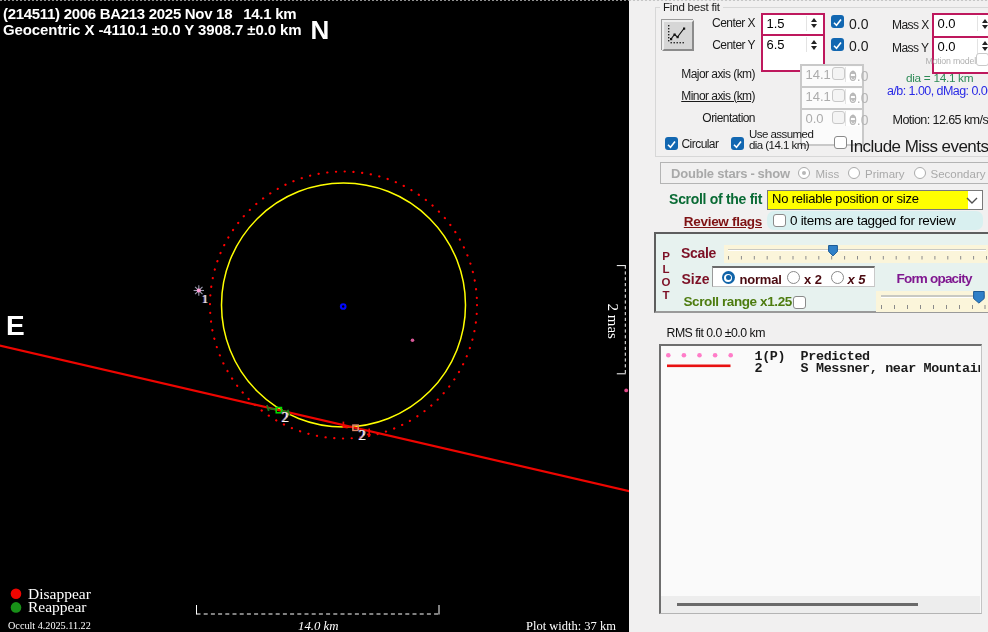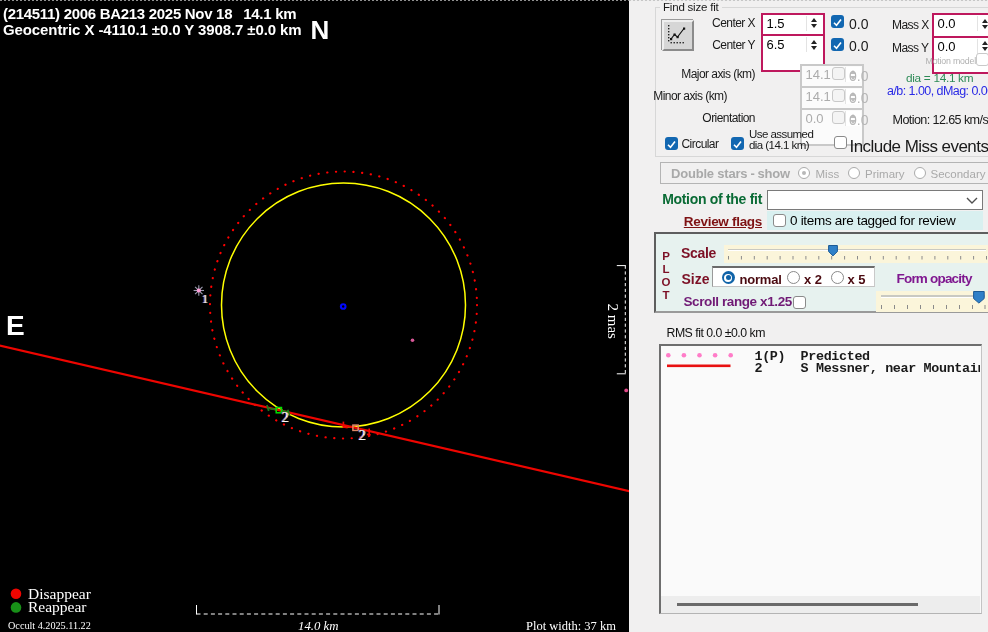--- a/index.html
+++ b/index.html
@@ -100,21 +100,21 @@
   <circle cx="16" cy="593.8" r="5.3" fill="#EE0500"></circle>
   <circle cx="16" cy="607.4" r="5.3" fill="#189018"></circle>
   <text x="28" y="598.5" font-family="'Liberation Serif',serif" font-size="15.5" fill="#FFF">Disappear</text>
   <text x="28" y="612" font-family="'Liberation Serif',serif" font-size="15.5" fill="#FFF">Reappear</text>
   <text x="8" y="628.8" font-family="'Liberation Serif',serif" font-size="10.2" fill="#FFF">Occult 4.2025.11.22</text>
 
   <line x1="0" y1="0.5" x2="629" y2="0.5" stroke="#909090" stroke-width="1" stroke-dasharray="2 2"></line>
 </svg>
 
 <div class="abs" style="left:655px;top:7px;width:333px;height:150px;border:1px solid #D7D7D7;border-right:none;box-sizing:border-box;"></div>
-<div class="abs" style="left:660px;top:1px;background:#F1F0F0;padding:0 3px;font-size:11.5px;letter-spacing:-0.2px;color:#1a1a1a;">Find size fit</div>
+<div class="abs" style="left:660px;top:1px;background:#F1F0F0;padding:0 3px;font-size:11.5px;letter-spacing:-0.2px;color:#1a1a1a;">Find best fit</div>
 
 <div class="abs" style="left:661px;top:19px;width:32px;height:31px;background:#CFCFCF;border:1px solid #9A9A9A;box-sizing:border-box;">
  <div class="abs" style="left:0;top:0;width:28px;height:27px;border-top:2px solid #EFEFEF;border-left:2px solid #EFEFEF;border-right:2px solid #8B8B8B;border-bottom:2px solid #8B8B8B;background:#D6D6D6;">
   <svg width="26" height="25" viewBox="0 0 26 25">
    <g fill="#222">
     <rect x="4" y="3" width="1.4" height="1.4"></rect>
           <rect x="4" y="6" width="1.4" height="1.4"></rect>
           <rect x="4" y="9" width="1.4" height="1.4"></rect>
           <rect x="4" y="12" width="1.4" height="1.4"></rect>
           <rect x="4" y="15" width="1.4" height="1.4"></rect>
@@ -132,21 +132,21 @@
           <rect x="12.5" y="14" width="2.2" height="2.2"></rect>
           <rect x="19" y="5.5" width="2.2" height="2.2"></rect>
         </g>
   </svg>
  </div>
 </div>
 
 <div class="lab labr" style="left:660px;top:15.5px;width:95px;">Center X</div>
 <div class="lab labr" style="left:660px;top:38px;width:95px;">Center Y</div>
 <div class="lab labr" style="left:660px;top:66.5px;width:95px;">Major axis (km)</div>
-<div class="lab labr" style="left:632px;top:88.5px;width:95px;">Minor axis (km)</div>
+<div class="lab labr" style="left:660px;top:88.5px;width:95px;text-decoration:underline;">Minor axis (km)</div>
 <div class="lab labr" style="left:660px;top:110.5px;width:95px;">Orientation</div>
 <div class="lab" style="left:892px;top:18px;">Mass X</div>
 <div class="lab" style="left:892px;top:40.5px;">Mass Y</div>
 
 <div class="spin" style="left:760.5px;top:12.5px;">1.5<span class="arrs">
       <span class="up"></span>
       <span class="dn"></span>
     </span></div>
 <div class="spin" style="left:760.5px;top:34px;">6.5<span class="arrs">
       <span class="up"></span>
@@ -210,29 +210,30 @@
 <div class="abs grey" style="left:671px;top:166px;font-size:13px;font-weight:bold;letter-spacing:-0.2px;">Double stars - show</div>
 <div class="rad" style="left:798px;top:167px;">
     <div class="abs" style="left:3px;top:3px;width:4px;height:4px;border-radius:50%;background:#B8B8B8;"></div>
   </div>
 <div class="abs grey" style="left:815.5px;top:168px;font-size:11.5px;">Miss</div>
 <div class="rad" style="left:847.5px;top:167px;"></div>
 <div class="abs grey" style="left:865px;top:168px;font-size:11.5px;">Primary</div>
 <div class="rad" style="left:913.5px;top:167px;"></div>
 <div class="abs grey" style="left:930.5px;top:168px;font-size:11.5px;">Secondary</div>
 
-<div class="abs labr" style="left:655px;top:191px;width:107px;font-size:14px;font-weight:bold;color:#0A6B35;letter-spacing:-0.3px;">Motion of the fit</div>
+<div class="abs labr" style="left:655px;top:191px;width:107px;font-size:14px;font-weight:bold;color:#0A6B35;letter-spacing:-0.3px;">Scroll of the fit</div>
 <div class="abs" style="left:767px;top:189.5px;width:216px;height:20px;border:1px solid #7A7A7A;background:#fff;box-sizing:border-box;">
+  <div class="abs" style="left:0;top:0;width:200px;height:18px;background:#FFFF00;font-size:13px;color:#000;padding:0.5px 0 0 4px;box-sizing:border-box;letter-spacing:-0.2px;">No reliable position or size</div>
   <svg class="abs" style="right:3px;top:5px;" width="14" height="9">
       <polyline points="2,2 7,7 12,2" fill="none" stroke="#505050" stroke-width="1.4"></polyline>
     </svg>
 </div>
 
 <div class="abs labr" style="left:655px;top:213.5px;width:107px;font-size:13.5px;font-weight:bold;color:#7E1113;letter-spacing:-0.3px;text-decoration:underline;">Review flags</div>
-<div class="abs" style="left:767px;top:211px;width:216px;height:19px;background:#D9F0F0;">
+<div class="abs" style="left:767px;top:211px;width:216px;height:19px;background:#D9F0F0;border-radius:7px;">
   <div class="cb cbu" style="left:6px;top:3px;"></div>
   <div class="abs" style="left:23px;top:1.5px;font-size:13.5px;color:#000;letter-spacing:-0.3px;">0 items are tagged for review</div>
 </div>
 
 <div class="abs" style="left:653.5px;top:231.5px;width:334.5px;height:81.5px;background:#E7F2EF;border-top:2px solid #5E5E5E;border-left:2px solid #5E5E5E;border-bottom:2px solid #9A9A9A;box-sizing:border-box;"></div>
 <div class="abs" style="left:661px;top:249.5px;font-size:11.5px;font-weight:bold;color:#7C1025;line-height:13px;text-align:center;width:10px;">P<br>L<br>O<br>T</div>
 <div class="abs" style="left:681px;top:245px;font-size:14px;font-weight:bold;color:#7C1025;letter-spacing:-0.3px;">Scale</div>
 
 <div class="abs" style="left:724px;top:244.5px;width:264px;height:18.5px;background:#FBF5DA;">
   <div class="abs" style="left:4px;top:4px;width:258px;height:1.5px;background:#C9C9C2;border-bottom:1px solid #FFF;"></div>
@@ -267,24 +268,24 @@
 
 <div class="abs" style="left:711.5px;top:266px;width:163px;height:21px;background:#fff;border-top:2px solid #6A6A6A;border-left:1px solid #9A9A9A;border-right:1px solid #C9C9C9;border-bottom:1px solid #C4C4C4;box-sizing:border-box;">
   <div class="abs" style="left:9px;top:3px;width:13px;height:13px;border-radius:50%;background:#0F63A8;">
       <div class="abs" style="left:2.5px;top:2.5px;width:8px;height:8px;border-radius:50%;background:#fff;"></div>
       <div class="abs" style="left:4px;top:4px;width:5px;height:5px;border-radius:50%;background:#0F63A8;"></div>
     </div>
   <div class="abs" style="left:27px;top:3.5px;font-size:13px;font-weight:bold;color:#4A0A10;letter-spacing:-0.2px;">normal</div>
   <div class="rad" style="left:74.5px;top:3px;width:13px;height:13px;border-color:#8A8A8A;"></div>
   <div class="abs" style="left:91.5px;top:3.5px;font-size:13px;font-weight:bold;color:#4A0A10;">x 2</div>
   <div class="rad" style="left:118px;top:3px;width:13px;height:13px;border-color:#8A8A8A;"></div>
-  <div class="abs" style="left:135px;top:3.5px;font-size:13px;font-weight:bold;color:#4A0A10;">x 5</div>
+  <div class="abs" style="left:135px;top:3.5px;font-size:13px;font-weight:bold;color:#4A0A10;font-style:italic;">x 5</div>
 </div>
 <div class="abs" style="left:896.5px;top:270.8px;font-size:13.5px;font-weight:bold;color:#801890;letter-spacing:-0.8px;">Form opacity</div>
-<div class="abs" style="left:683.5px;top:294px;font-size:13.5px;font-weight:bold;color:#701a75;letter-spacing:-0.4px;">Scroll range x1.25</div>
+<div class="abs" style="left:683.5px;top:294px;font-size:13.5px;font-weight:bold;color:#4d7c0f;letter-spacing:-0.4px;">Scroll range x1.25</div>
 <div class="cb cbu" style="left:792.5px;top:296px;"></div>
 
 <div class="abs" style="left:876px;top:290.5px;width:112px;height:21px;background:#FBF5DA;">
   <div class="abs" style="left:5px;top:4.5px;width:104px;height:1.5px;background:#C9C9C2;border-bottom:1px solid #FFF;"></div>
   <svg class="abs" style="left:0;top:0" width="112" height="21">
     <g stroke="#8A8A8A" stroke-width="1">
       <line x1="5.5" y1="14" x2="5.5" y2="18"></line>
         <line x1="18.5" y1="14" x2="18.5" y2="18"></line>
         <line x1="31.5" y1="14" x2="31.5" y2="18"></line>
         <line x1="44.5" y1="14" x2="44.5" y2="18"></line>

